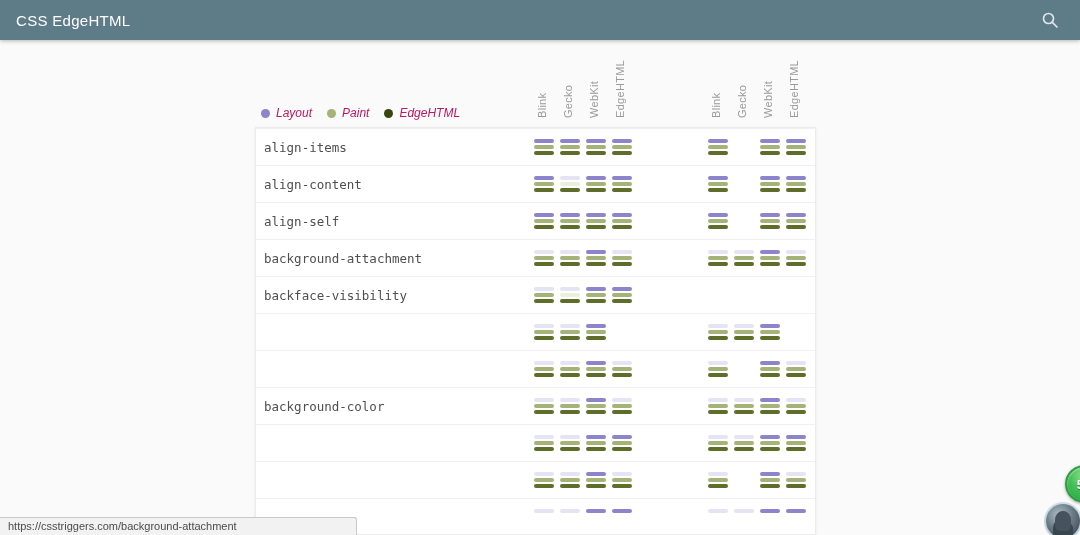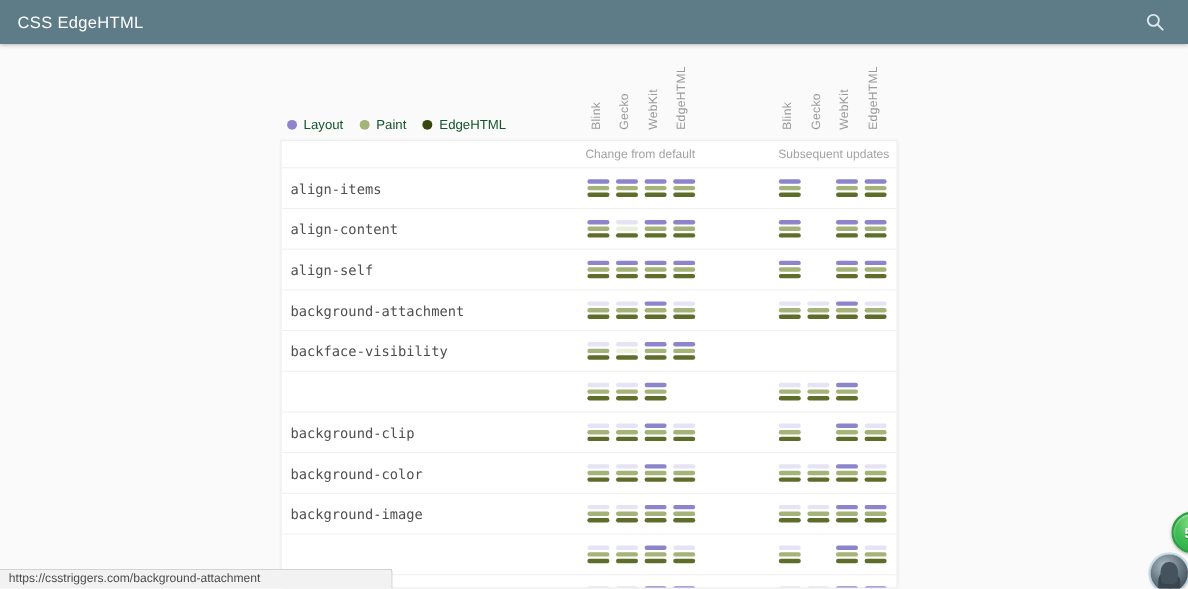--- a/index.html
+++ b/index.html
@@ -25,21 +25,21 @@
     width:28px; height:28px; border:none; background:transparent;
     display:flex; align-items:center; justify-content:center; cursor:pointer;
   }
 
   
   .content { position:absolute; left:0; top:40px; width:1080px; height:495px; }
 
   .legend {
     position:absolute; left:261px; top:66px;
     display:flex; align-items:center; gap:15px;
-    font-size:12px; color:#14532d;
+    font-size:12px; color:#be185d;font-style:italic;
   }
   .legend-item { display:flex; align-items:center; gap:6px; }
   .legend-dot { width:9px; height:9px; border-radius:50%; }
 
   .engine-label {
     position:absolute;
     font-size:11px; color:#9a9a9a; letter-spacing:.3px;
     white-space:nowrap;
     transform:rotate(-90deg);
     transform-origin:0 0;
@@ -150,24 +150,20 @@
       <div class="engine-label" style="left: 562px; top: 78px;">Gecko</div>
       <div class="engine-label" style="left: 588px; top: 78px;">WebKit</div>
       <div class="engine-label" style="left: 614px; top: 78px;">EdgeHTML</div>
       <div class="engine-label" style="left: 710px; top: 78px;">Blink</div>
       <div class="engine-label" style="left: 736px; top: 78px;">Gecko</div>
       <div class="engine-label" style="left: 762px; top: 78px;">WebKit</div>
       <div class="engine-label" style="left: 788px; top: 78px;">EdgeHTML</div>
     </div>
 
   <div class="card">
-    <div class="group-strip">
-      <span class="group-label" style="left:326px">Change from default</span>
-      <span class="group-label" style="left:502px">Subsequent updates</span>
-    </div>
     <div id="rows">
         <div class="row">
           <div class="prop">align-items</div>
           <div class="tri" style="left: 278px;">
             <div class="bar" style="background: rgb(141, 132, 203);"></div>
             <div class="bar" style="background: rgb(164, 179, 119);"></div>
             <div class="bar" style="background: rgb(95, 109, 43);"></div>
           </div>
           <div class="tri" style="left: 304px;">
             <div class="bar" style="background: rgb(141, 132, 203);"></div>
@@ -368,21 +364,20 @@
             <div class="bar" style="background: rgb(164, 179, 119);"></div>
             <div class="bar" style="background: rgb(95, 109, 43);"></div>
           </div>
           <div class="tri" style="left: 504px;">
             <div class="bar" style="background: rgb(141, 132, 203);"></div>
             <div class="bar" style="background: rgb(164, 179, 119);"></div>
             <div class="bar" style="background: rgb(95, 109, 43);"></div>
           </div>
         </div>
         <div class="row">
-          <div class="prop">background-clip</div>
           <div class="tri" style="left: 278px;">
             <div class="bar" style="background: rgb(229, 227, 244);"></div>
             <div class="bar" style="background: rgb(164, 179, 119);"></div>
             <div class="bar" style="background: rgb(95, 109, 43);"></div>
           </div>
           <div class="tri" style="left: 304px;">
             <div class="bar" style="background: rgb(229, 227, 244);"></div>
             <div class="bar" style="background: rgb(164, 179, 119);"></div>
             <div class="bar" style="background: rgb(95, 109, 43);"></div>
           </div>
@@ -449,21 +444,20 @@
             <div class="bar" style="background: rgb(164, 179, 119);"></div>
             <div class="bar" style="background: rgb(95, 109, 43);"></div>
           </div>
           <div class="tri" style="left: 530px;">
             <div class="bar" style="background: rgb(229, 227, 244);"></div>
             <div class="bar" style="background: rgb(164, 179, 119);"></div>
             <div class="bar" style="background: rgb(95, 109, 43);"></div>
           </div>
         </div>
         <div class="row">
-          <div class="prop">background-image</div>
           <div class="tri" style="left: 278px;">
             <div class="bar" style="background: rgb(229, 227, 244);"></div>
             <div class="bar" style="background: rgb(164, 179, 119);"></div>
             <div class="bar" style="background: rgb(95, 109, 43);"></div>
           </div>
           <div class="tri" style="left: 304px;">
             <div class="bar" style="background: rgb(229, 227, 244);"></div>
             <div class="bar" style="background: rgb(164, 179, 119);"></div>
             <div class="bar" style="background: rgb(95, 109, 43);"></div>
           </div>

